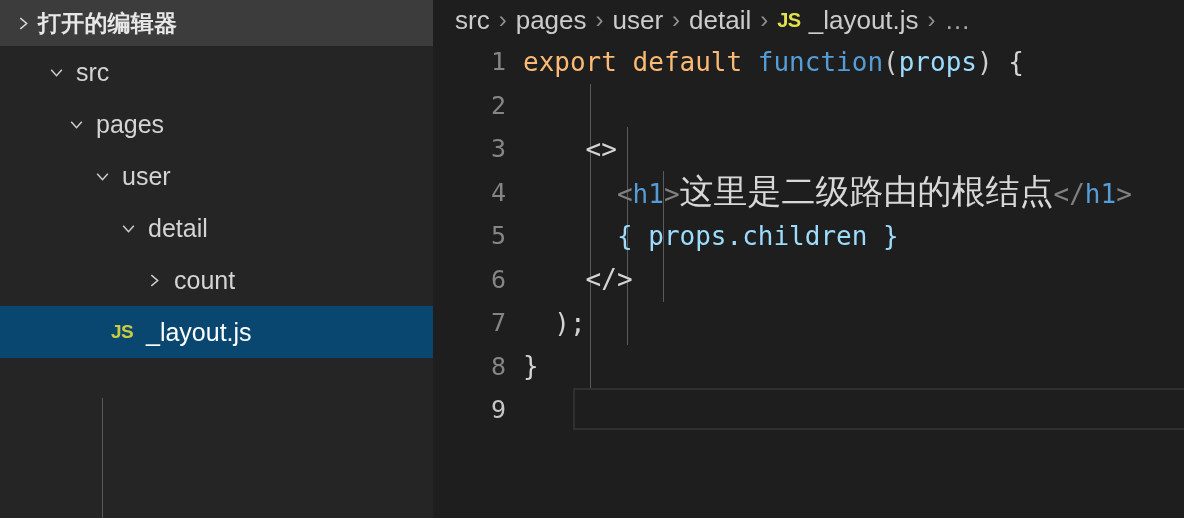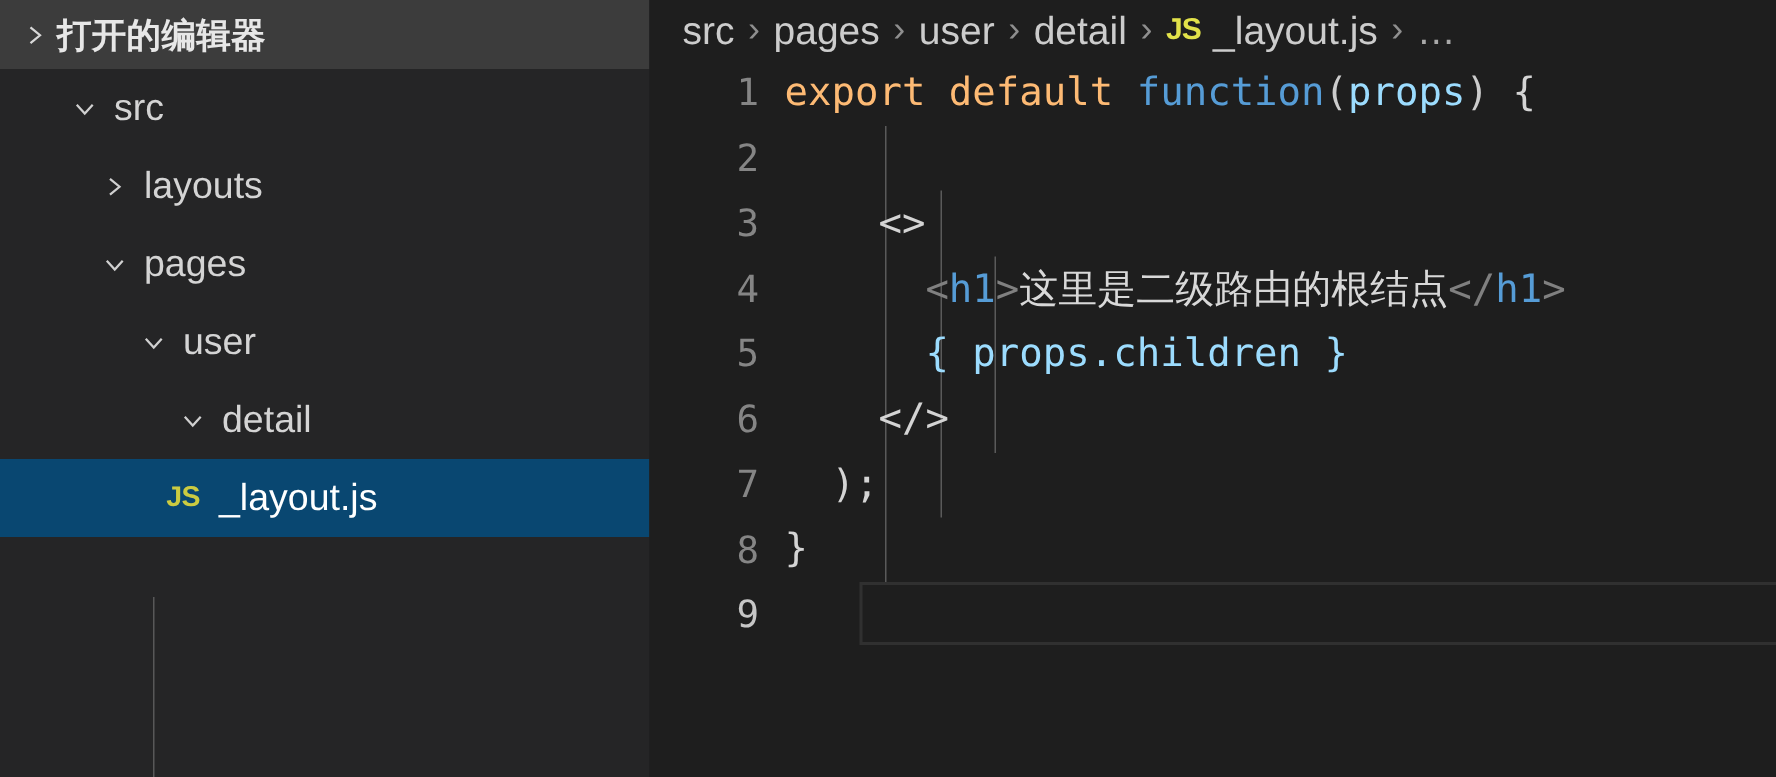--- a/index.html
+++ b/index.html
@@ -180,21 +180,21 @@
   .code-line.active .ln { color: #c6c6c6; }
   .ltext {
     white-space: pre;
     color: #d4d4d4;
     font-family: "DejaVu Sans Mono", monospace;
     font-size: 26px;
     letter-spacing: 0px;
   }
   .ltext .cjk {
     font-family: "DejaVu Sans", sans-serif;
-    font-size: 26px;
+    font-size: 34px;
   }
 
   .cur-line-box {
     position: absolute;
     left: 140px;
     right: -2px;
     height: 42px;
     border: 2px solid #303030;
     box-sizing: border-box;
     pointer-events: none;
@@ -243,37 +243,26 @@
         <span class="twisty">
           <span class="chev">
               <svg viewBox="0 0 16 16" width="17" height="17">
                 <path d="M3 5.5 L8 11 L13 5.5" fill="none" stroke="#d0d0d0" stroke-width="1.4"></path>
               </svg>
             </span>
         </span>
         <span class="label">src</span>
       </div>
 
+
       <div class="row">
         <span class="indent" style="width:58px"></span>
         <span class="twisty">
           <span class="chev">
               <svg viewBox="0 0 16 16" width="17" height="17">
-                <path d="M5 3 L11 8 L5 13" fill="none" stroke="#d0d0d0" stroke-width="1.4"></path>
-              </svg>
-            </span>
-        </span>
-        <span class="label">layouts</span>
-      </div>
-
-      <div class="row">
-        <span class="indent" style="width:58px"></span>
-        <span class="twisty">
-          <span class="chev">
-              <svg viewBox="0 0 16 16" width="17" height="17">
                 <path d="M3 5.5 L8 11 L13 5.5" fill="none" stroke="#d0d0d0" stroke-width="1.4"></path>
               </svg>
             </span>
         </span>
         <span class="label">pages</span>
       </div>
 
       <div class="row">
         <span class="indent" style="width:84px"></span>
         <span class="twisty">
@@ -291,20 +280,31 @@
         <span class="twisty">
           <span class="chev">
               <svg viewBox="0 0 16 16" width="17" height="17">
                 <path d="M3 5.5 L8 11 L13 5.5" fill="none" stroke="#d0d0d0" stroke-width="1.4"></path>
               </svg>
             </span>
         </span>
         <span class="label">detail</span>
       </div>
 
+      <div class="row">
+        <span class="indent" style="width:136px"></span>
+        <span class="twisty">
+          <span class="chev">
+              <svg viewBox="0 0 16 16" width="17" height="17">
+                <path d="M5 3 L11 8 L5 13" fill="none" stroke="#d0d0d0" stroke-width="1.4"></path>
+              </svg>
+            </span>
+        </span>
+        <span class="label">count</span>
+      </div>
 
 
       <div class="row selected">
         <span class="indent" style="width:100px"></span>
         <span class="ficon">JS</span>
         <span class="label">_layout.js</span>
       </div>
 
       <div class="guide" style="left:102px; top:352px; height:166px;"></div>
     </div>

